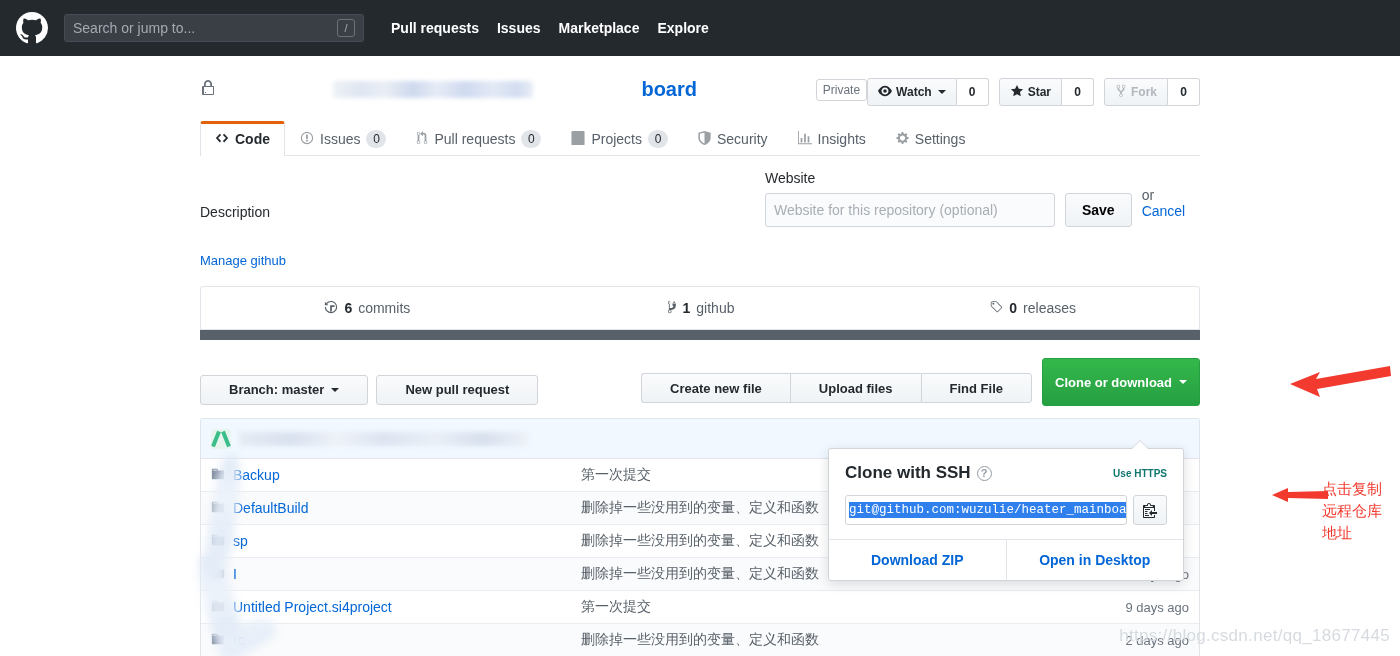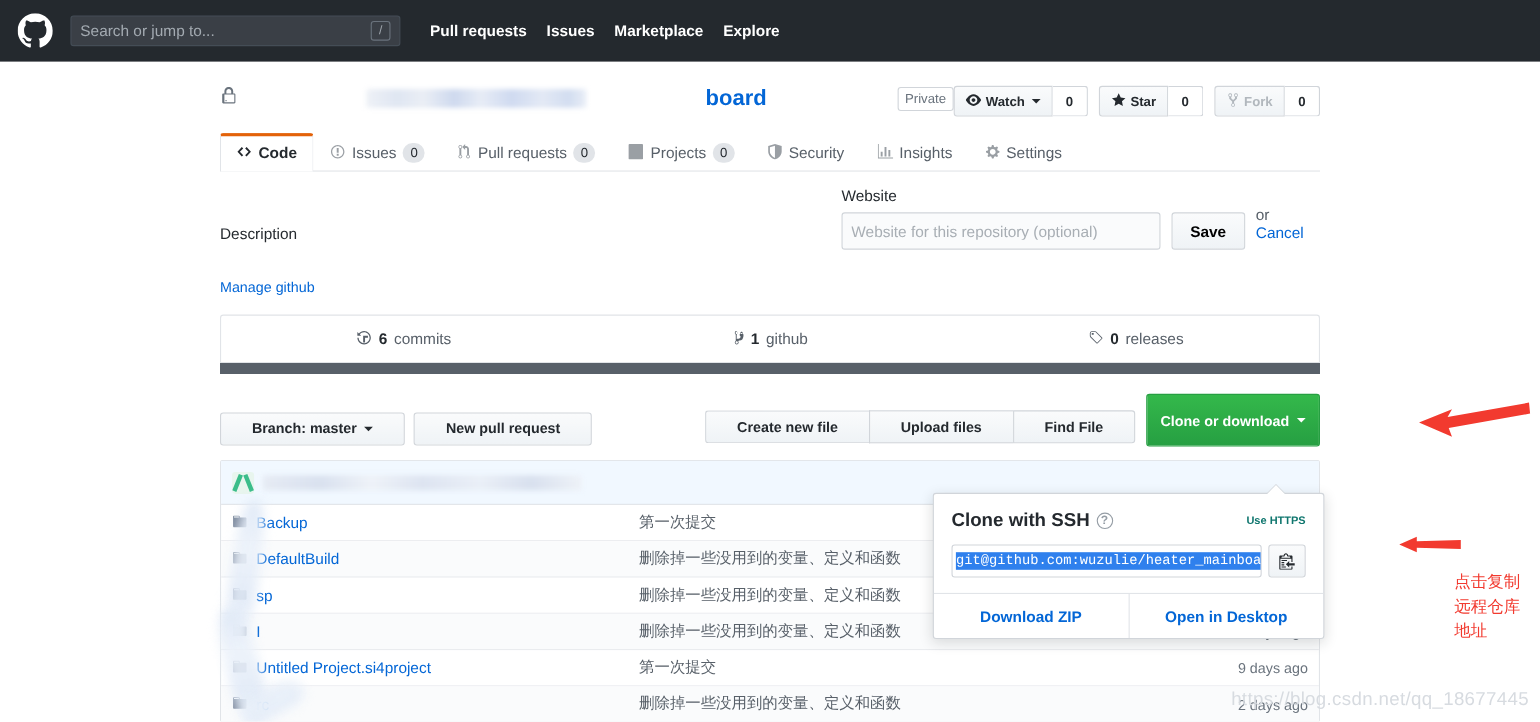--- a/index.html
+++ b/index.html
@@ -195,21 +195,21 @@
   .stroke-blur {
     position:absolute; pointer-events:none;
     background:linear-gradient(180deg,
       rgba(222,232,246,.95) 0%, rgba(236,242,250,.9) 35%,
       rgba(225,234,247,.92) 70%, rgba(240,245,251,.85) 100%);
     filter:blur(5px); border-radius:40%;
   }
 
   
   .clone-pop {
-    position:absolute; width:356px; left:648px; top:392px;
+    position:absolute; width:356px; left:628px; top:392px;
     background:#fff; border:1px solid #d1d5da; border-radius:3px;
     box-shadow:0 3px 12px rgba(27,31,35,.15); z-index:40;
   }
   .clone-pop::before {
     content:""; position:absolute; top:-9px; right:34px;
     border-left:9px solid transparent; border-right:9px solid transparent;
     border-bottom:9px solid #d1d5da;
   }
   .clone-pop::after {
     content:""; position:absolute; top:-8px; right:35px;
@@ -596,15 +596,15 @@
     <polygon points="0,20 30,8 26,15 100,2 101,12 27,25 30,33" fill="#f23a2f"></polygon>
   </svg>
 </div>
 
 <div class="anno-arrow" style="left:1272px; top:486px;">
   <svg width="58" height="18" viewBox="0 0 58 18">
     <polygon points="0,9 16,2 16,6 56,5 56,13 16,12 16,16" fill="#f23a2f"></polygon>
   </svg>
 </div>
 
-<div class="anno-text" style="left:1322px; top:478px;margin-top:41px;">点击复制远程仓库地址</div>
+<div class="anno-text" style="left:1322px; top:478px;">点击复制远程仓库地址</div>
 
 <div class="watermark">https://blog.csdn.net/qq_18677445</div>
 
 </body></html>

